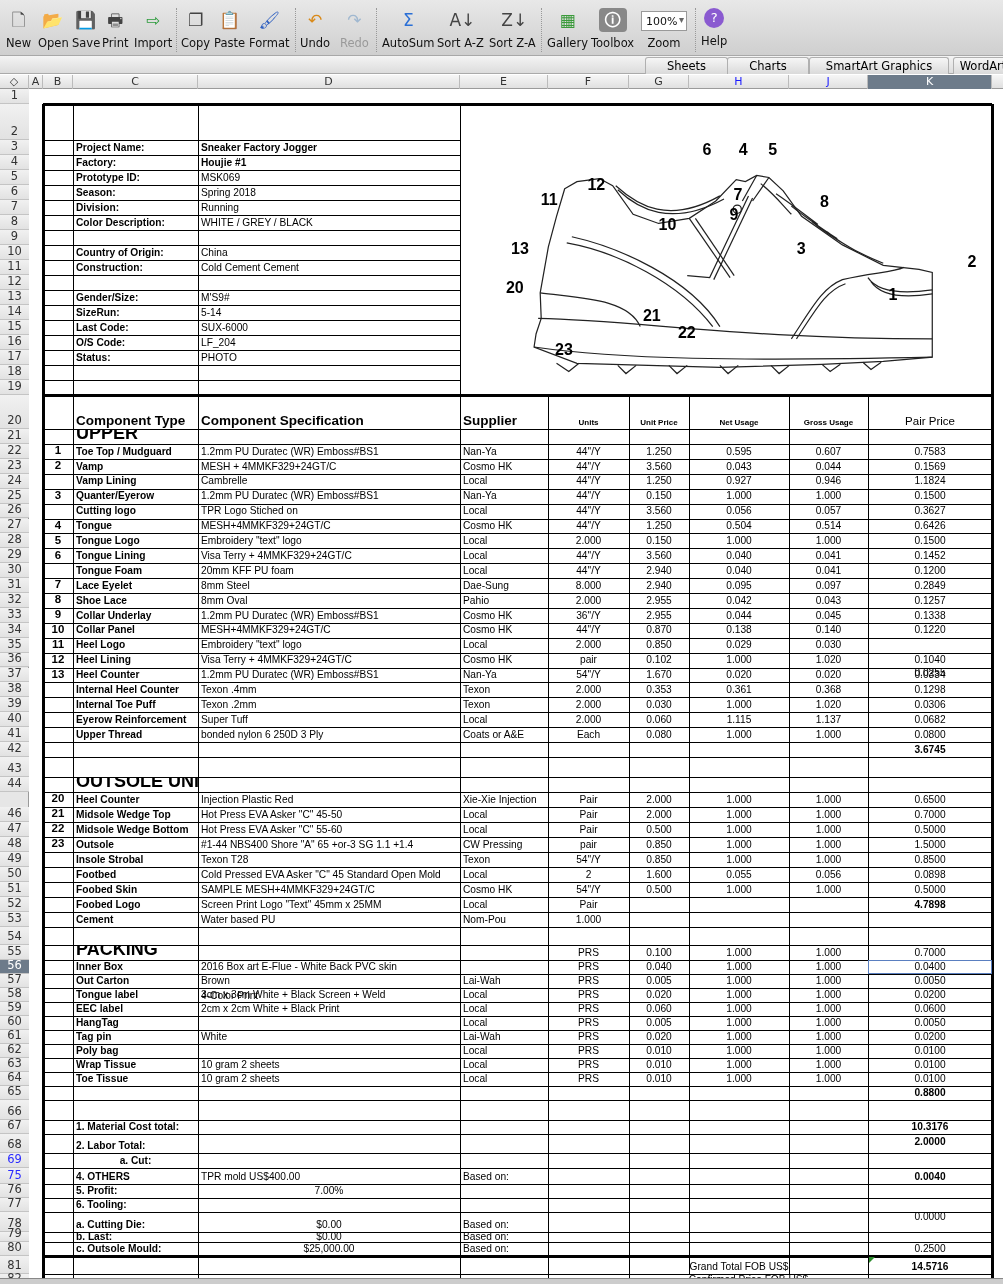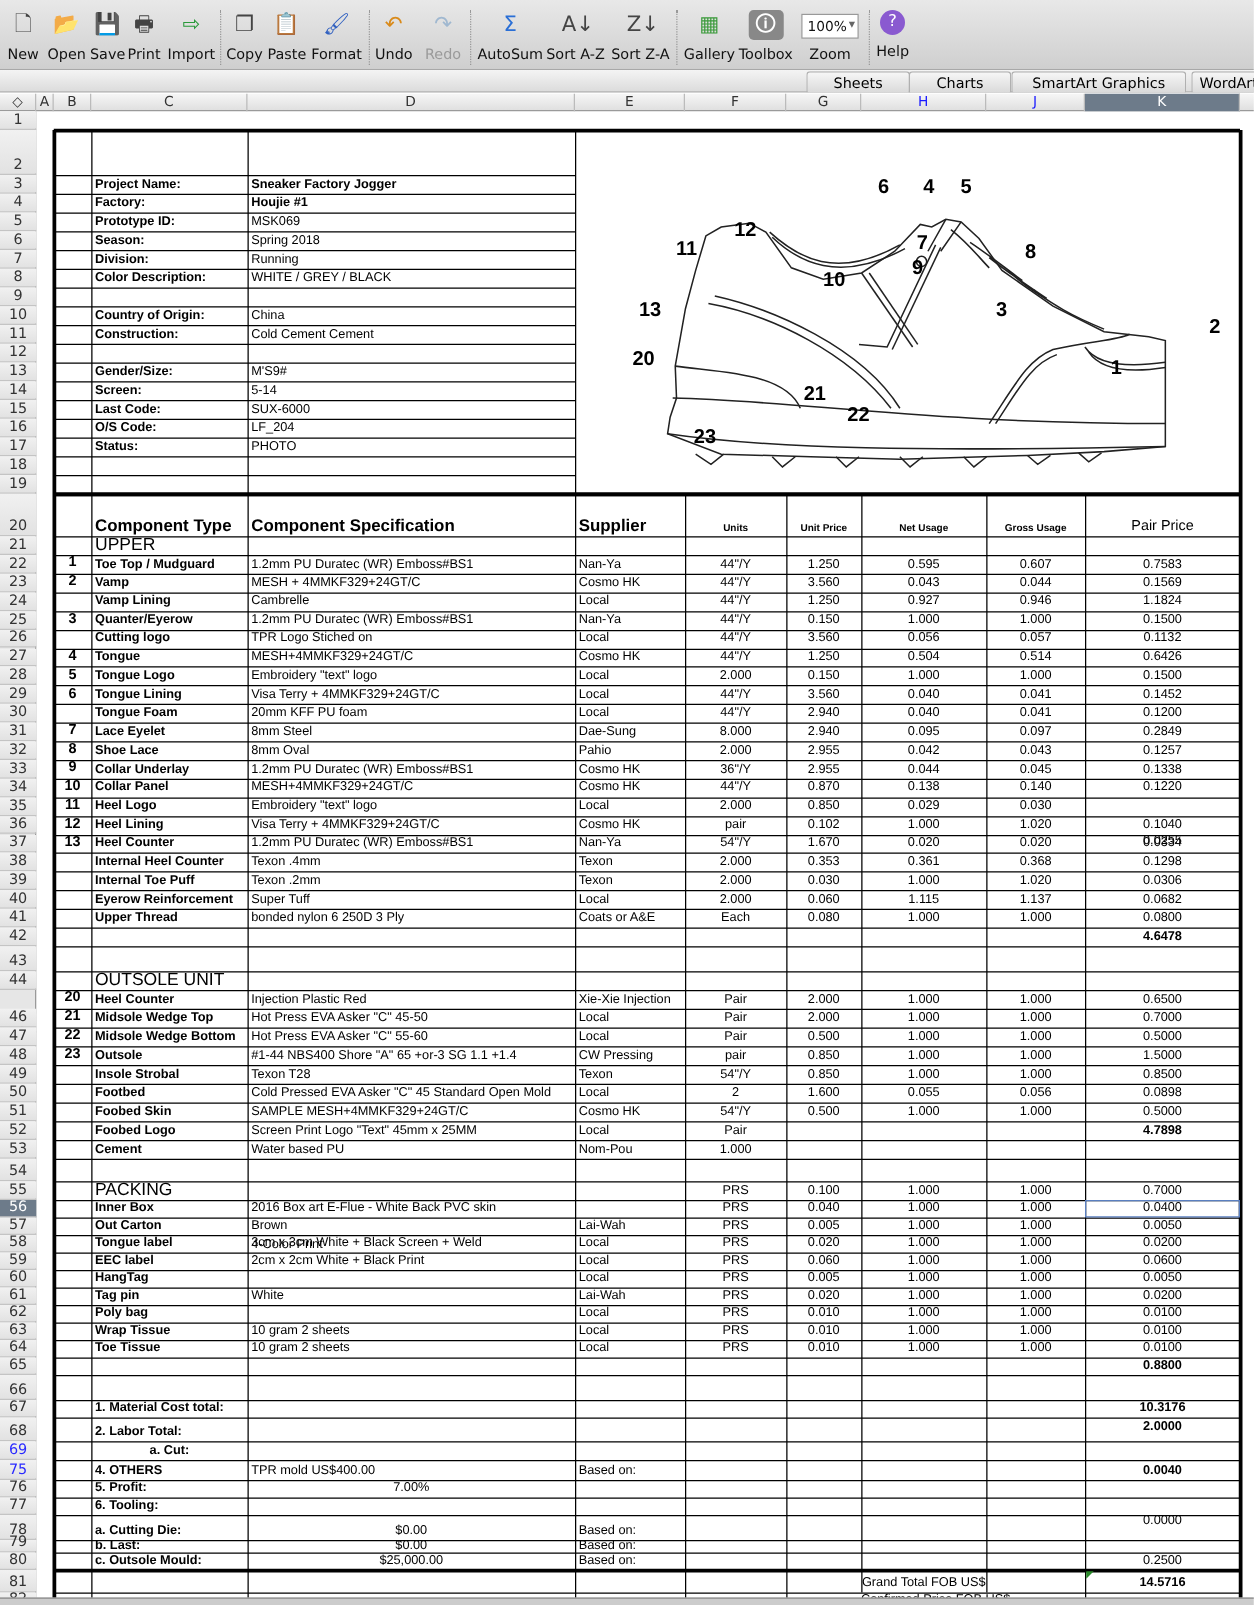--- a/index.html
+++ b/index.html
@@ -20,21 +20,21 @@
 .rowhdrs{position:absolute;left:0;top:89px;width:29px;height:1190px;background:#e6e6e6;border-right:1px solid #9a9a9a}
 .rh{position:absolute;left:0;width:29px;font-size:11.5px;color:#333;text-align:center;border-bottom:1px solid #c4c4c4;display:flex;align-items:flex-end;justify-content:center;padding-bottom:1px;font-family:"DejaVu Sans",sans-serif;background:linear-gradient(#f1f1f1,#e2e2e2)}
 .rh.sel{color:#2a2aff}
 .rh.act{background:#6d7b8a;color:#fff}
 .sheet{position:absolute;left:0;top:89px;width:1003px}
 .cell{position:absolute;font-size:10.2px;color:#000;white-space:nowrap;overflow:hidden;line-height:1;display:flex;align-items:flex-end;padding-bottom:2px}
 .b{font-weight:bold}
 .c{justify-content:center}
 .hl{position:absolute;height:1px;background:#000}
 .vl{position:absolute;width:1px;background:#000}
-.sec{font-size:14px;font-weight:normal}
+.sec{font-size:18px;font-weight:bold}
 .hdr{font-size:13.5px;font-weight:bold}
 .sm{font-size:8px;font-weight:bold}
 .num{font-size:11.5px;font-weight:bold;justify-content:center}
 .bottomtabs{position:absolute;left:0;top:1278px;width:1003px;height:6px;background:#ccc;border-top:1px solid #888}
 .selcell{position:absolute;border:1.5px solid #5a7fc0}
 </style>
 </head>
 <body>
 
 <div class="toolbar" id="toolbar">
@@ -194,21 +194,21 @@
     <div class="cell b" style="left:76px;top:141px;width:122px;height:15px"></div>
     <div class="cell" style="left:201px;top:141px;width:259px;height:15px"></div>
     <div class="cell b" style="left:76px;top:156px;width:122px;height:15px">Country of Origin:</div>
     <div class="cell" style="left:201px;top:156px;width:259px;height:15px">China</div>
     <div class="cell b" style="left:76px;top:171px;width:122px;height:15px">Construction:</div>
     <div class="cell" style="left:201px;top:171px;width:259px;height:15px">Cold Cement Cement</div>
     <div class="cell b" style="left:76px;top:186px;width:122px;height:15px"></div>
     <div class="cell" style="left:201px;top:186px;width:259px;height:15px"></div>
     <div class="cell b" style="left:76px;top:201px;width:122px;height:15px">Gender/Size:</div>
     <div class="cell" style="left:201px;top:201px;width:259px;height:15px">M'S9#</div>
-    <div class="cell b" style="left:76px;top:216px;width:122px;height:15px">Screen:</div>
+    <div class="cell b" style="left:76px;top:216px;width:122px;height:15px">SizeRun:</div>
     <div class="cell" style="left:201px;top:216px;width:259px;height:15px">5-14</div>
     <div class="cell b" style="left:76px;top:231px;width:122px;height:15px">Last Code:</div>
     <div class="cell" style="left:201px;top:231px;width:259px;height:15px">SUX-6000</div>
     <div class="cell b" style="left:76px;top:246px;width:122px;height:15px">O/S Code:</div>
     <div class="cell" style="left:201px;top:246px;width:259px;height:15px">LF_204</div>
     <div class="cell b" style="left:76px;top:261px;width:122px;height:15px">Status:</div>
     <div class="cell" style="left:201px;top:261px;width:259px;height:15px">PHOTO</div>
     <div class="vl" style="left:73px;top:15px;height:291px;width:1px"></div>
     <div class="vl" style="left:198px;top:15px;height:291px;width:1px"></div>
     <div style="position:absolute;left:460px;top:15px;width:532px;height:291px;background:#fff"><svg width="530" height="291" viewBox="0 0 410 285">
@@ -279,21 +279,21 @@
     <div class="cell c" style="left:689px;top:399.69999999999993px;width:100px;height:14.9px">1.000</div>
     <div class="cell c" style="left:789px;top:399.69999999999993px;width:79px;height:14.9px">1.000</div>
     <div class="cell c" style="left:868px;top:399.69999999999993px;width:124px;height:14.9px">0.1500</div>
     <div class="cell b" style="left:76px;top:414.5999999999999px;width:122px;height:14.9px">Cutting logo</div>
     <div class="cell" style="left:201px;top:414.5999999999999px;width:259px;height:14.9px">TPR Logo Stiched on</div>
     <div class="cell" style="left:463px;top:414.5999999999999px;width:85px;height:14.9px">Local</div>
     <div class="cell c" style="left:548px;top:414.5999999999999px;width:81px;height:14.9px">44"/Y</div>
     <div class="cell c" style="left:629px;top:414.5999999999999px;width:60px;height:14.9px">3.560</div>
     <div class="cell c" style="left:689px;top:414.5999999999999px;width:100px;height:14.9px">0.056</div>
     <div class="cell c" style="left:789px;top:414.5999999999999px;width:79px;height:14.9px">0.057</div>
-    <div class="cell c" style="left:868px;top:414.5999999999999px;width:124px;height:14.9px">0.1132</div>
+    <div class="cell c" style="left:868px;top:414.5999999999999px;width:124px;height:14.9px">0.3627</div>
     <div class="cell num c" style="left:43px;top:429.4999999999999px;width:30px;height:14.9px">4</div>
     <div class="cell b" style="left:76px;top:429.4999999999999px;width:122px;height:14.9px">Tongue</div>
     <div class="cell" style="left:201px;top:429.4999999999999px;width:259px;height:14.9px">MESH+4MMKF329+24GT/C</div>
     <div class="cell" style="left:463px;top:429.4999999999999px;width:85px;height:14.9px">Cosmo HK</div>
     <div class="cell c" style="left:548px;top:429.4999999999999px;width:81px;height:14.9px">44"/Y</div>
     <div class="cell c" style="left:629px;top:429.4999999999999px;width:60px;height:14.9px">1.250</div>
     <div class="cell c" style="left:689px;top:429.4999999999999px;width:100px;height:14.9px">0.504</div>
     <div class="cell c" style="left:789px;top:429.4999999999999px;width:79px;height:14.9px">0.514</div>
     <div class="cell c" style="left:868px;top:429.4999999999999px;width:124px;height:14.9px">0.6426</div>
     <div class="cell num c" style="left:43px;top:444.39999999999986px;width:30px;height:14.9px">5</div>
@@ -410,21 +410,21 @@
     <div class="cell c" style="left:789px;top:623.1999999999996px;width:79px;height:14.9px">1.137</div>
     <div class="cell c" style="left:868px;top:623.1999999999996px;width:124px;height:14.9px">0.0682</div>
     <div class="cell b" style="left:76px;top:638.0999999999996px;width:122px;height:14.9px">Upper Thread</div>
     <div class="cell" style="left:201px;top:638.0999999999996px;width:259px;height:14.9px">bonded nylon 6  250D  3 Ply</div>
     <div class="cell" style="left:463px;top:638.0999999999996px;width:85px;height:14.9px">Coats or A&amp;E</div>
     <div class="cell c" style="left:548px;top:638.0999999999996px;width:81px;height:14.9px">Each</div>
     <div class="cell c" style="left:629px;top:638.0999999999996px;width:60px;height:14.9px">0.080</div>
     <div class="cell c" style="left:689px;top:638.0999999999996px;width:100px;height:14.9px">1.000</div>
     <div class="cell c" style="left:789px;top:638.0999999999996px;width:79px;height:14.9px">1.000</div>
     <div class="cell c" style="left:868px;top:638.0999999999996px;width:124px;height:14.9px">0.0800</div>
-    <div class="cell b c" style="left:868px;top:652.9999999999995px;width:124px;height:14.9px">4.6478</div>
+    <div class="cell b c" style="left:868px;top:652.9999999999995px;width:124px;height:14.9px">3.6745</div>
     <div class="cell sec" style="left:76px;top:687.8999999999995px;width:122px;height:15px">OUTSOLE UNIT</div>
     <div class="cell num c" style="left:43px;top:702.8999999999995px;width:30px;height:15px">20</div>
     <div class="cell b" style="left:76px;top:702.8999999999995px;width:122px;height:15px">Heel Counter</div>
     <div class="cell" style="left:201px;top:702.8999999999995px;width:259px;height:15px">Injection Plastic  Red</div>
     <div class="cell" style="left:463px;top:702.8999999999995px;width:85px;height:15px">Xie-Xie Injection</div>
     <div class="cell c" style="left:548px;top:702.8999999999995px;width:81px;height:15px">Pair</div>
     <div class="cell c" style="left:629px;top:702.8999999999995px;width:60px;height:15px">2.000</div>
     <div class="cell c" style="left:689px;top:702.8999999999995px;width:100px;height:15px">1.000</div>
     <div class="cell c" style="left:789px;top:702.8999999999995px;width:79px;height:15px">1.000</div>
     <div class="cell c" style="left:868px;top:702.8999999999995px;width:124px;height:15px">0.6500</div>

